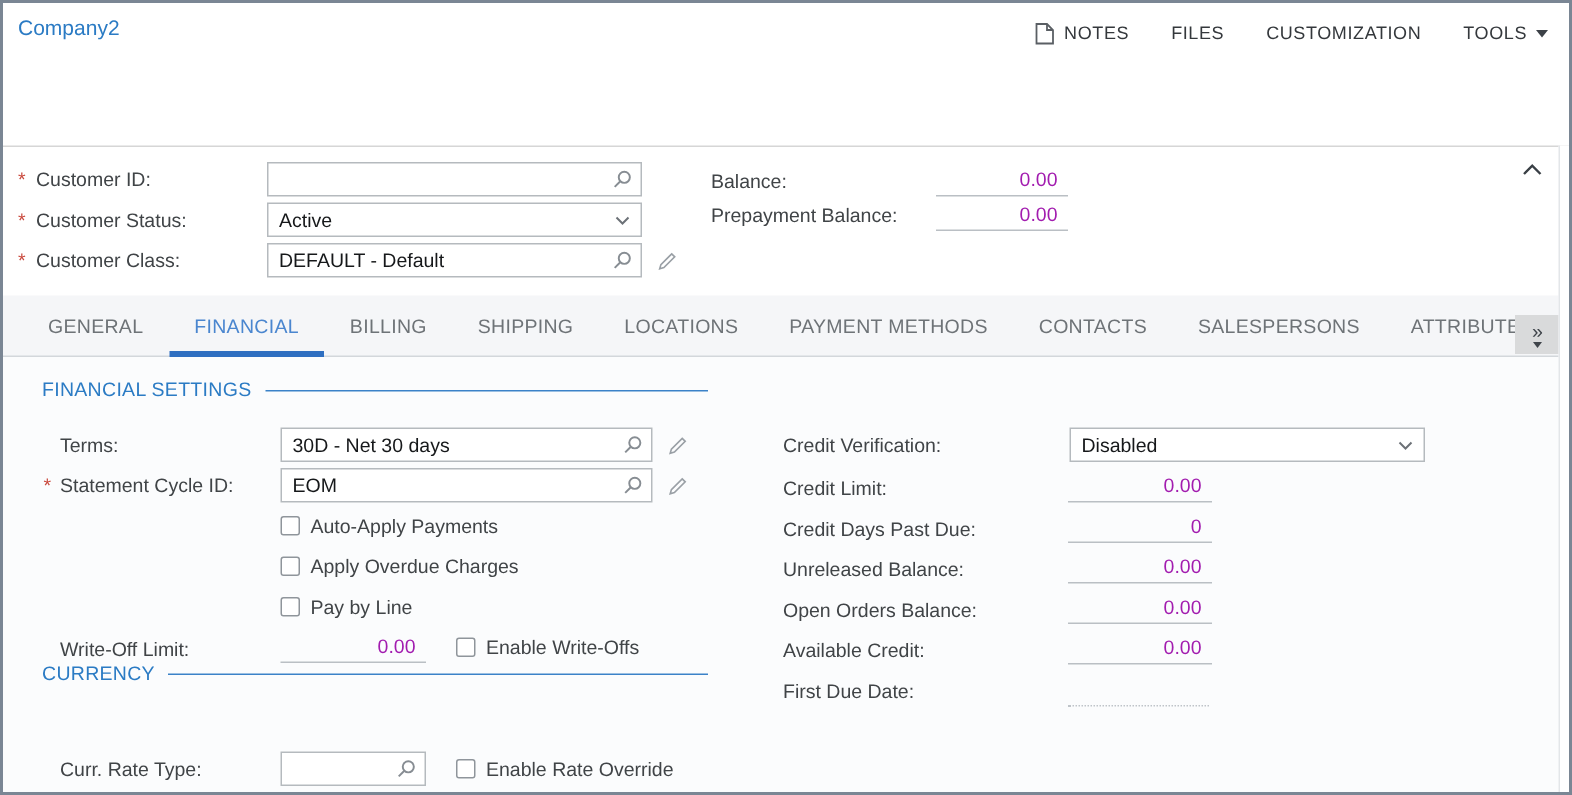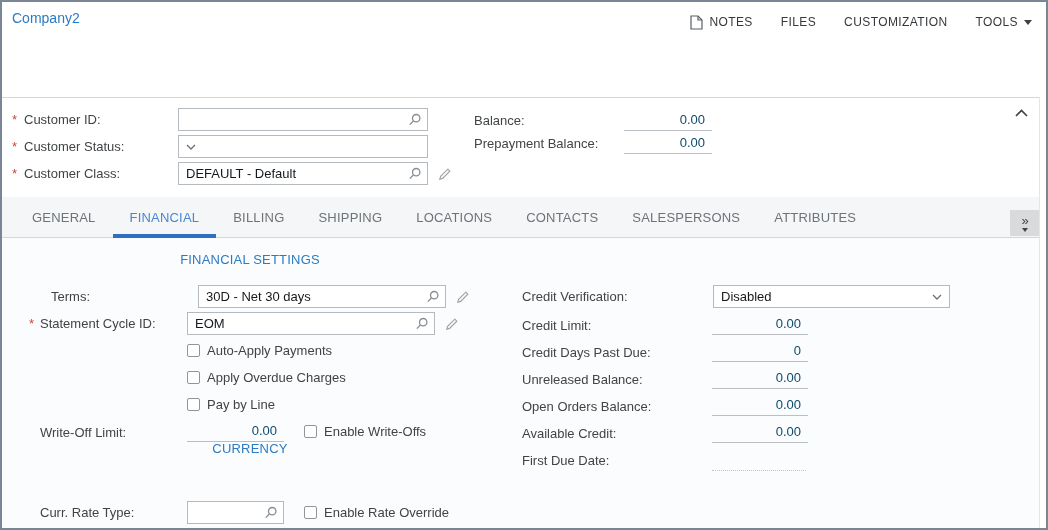--- a/index.html
+++ b/index.html
@@ -23,34 +23,34 @@
   .flabel{position:absolute;top:4px;white-space:nowrap;}
   .srow .flabel{left:22px;}
   .brow .flabel{left:2px;top:3px;}
   .box{box-sizing:border-box;border:1px solid #b5babe;background:#fff;display:flex;align-items:center;height:23px;}
   .srow .box{position:absolute;left:176px;top:0;width:250px;}
   .box input{border:none;outline:none;flex:1;min-width:0;font:inherit;color:#16181a;padding:0 0 0 7px;background:transparent;}
   .box .combo-val{flex:1;padding-left:7px;color:#16181a;white-space:nowrap;overflow:hidden;}
   .iconbtn{width:24px;height:21px;display:flex;align-items:center;justify-content:center;flex:0 0 auto;cursor:pointer;}
   .pencil-btn{position:absolute;top:3px;width:18px;height:18px;display:flex;align-items:center;justify-content:center;cursor:pointer;}
   .srow .pencil-btn{left:434px;}
-  .uline{position:absolute;box-sizing:border-box;border-bottom:1px solid #babfc4;text-align:right;padding-right:7px;height:21px;line-height:20px;color:#0c4a6e;}
+  .uline{position:absolute;box-sizing:border-box;border-bottom:1px solid #babfc4;text-align:right;padding-right:7px;height:21px;line-height:20px;color:#a21caf;}
   .brow .uline{left:152px;top:0;width:88px;}
   .collapse-btn{position:absolute;top:7px;right:14px;width:22px;height:16px;display:flex;align-items:center;justify-content:center;cursor:pointer;}
   
   .tabs{position:absolute;top:195px;left:0;right:0;height:41px;box-sizing:border-box;background:#f5f6f8;border-bottom:1px solid #d3d7db;display:flex;align-items:stretch;padding-left:13px;}
   .tab{padding:0 17px;display:flex;align-items:center;color:#6e7377;letter-spacing:.2px;position:relative;white-space:nowrap;cursor:pointer;}
   .tab.active{color:#4a86cf;}
   .tab.active::after{content:"";position:absolute;left:0;right:0;bottom:-1px;height:4px;background:#2f6fc1;}
   .overflow-btn{position:absolute;top:13px;right:6px;width:30px;height:26px;background:#d9dadb;display:flex;flex-direction:column;align-items:center;justify-content:center;cursor:pointer;color:#3f444a;}
   .overflow-btn .ofl{font-size:13px;line-height:12px;}
   .mini-caret{width:0;height:0;border-left:3px solid transparent;border-right:3px solid transparent;border-top:4px solid #3f444a;margin-top:1px;}
   
   .content{position:absolute;top:236px;left:0;right:0;bottom:0;background:#fbfcfd;}
-  .sect{position:absolute;display:flex;align-items:center;color:#2b7bc4;letter-spacing:.2px;white-space:nowrap;flex-direction:column;}
+  .sect{position:absolute;display:flex;align-items:center;color:#2b7bc4;letter-spacing:.2px;white-space:nowrap;}
   .sect .line{flex:1;height:1px;background:#3b82c8;margin-left:9px;margin-top:2px;}
   .lrow{position:absolute;left:0;width:500px;height:23px;}
   .rrow{position:absolute;left:500px;width:480px;height:23px;}
   .lrow .flabel{left:38px;}
   .rrow .flabel{left:20px;}
   .lrow .box{position:absolute;left:185px;top:0;width:248px;}
   .lrow .pencil-btn{left:441px;}
   .lrow .smallbox{position:absolute;left:185px;top:0;width:97px;}
   .lrow .uline{left:185px;top:0;width:97px;}
   .rrow .box{position:absolute;left:211px;top:0;width:237px;}
@@ -103,20 +103,21 @@
               <line x1="5.4" y1="8" x2="1.8" y2="11.6" stroke="#878d93" stroke-width="1.3"></line>
             </svg>
         </span>
       </div>
     </div>
 
     <div class="srow" style="top:37px;">
       <span class="req">*</span>
       <span class="flabel">Customer Status:</span>
       <div class="box">
+        <span class="combo-val">Active</span>
         <span class="iconbtn">
           <svg width="10" height="6" viewBox="0 0 10 6">
               <polyline points="1,1 5,5 9,1" fill="none" stroke="#6c7177" stroke-width="1.3"></polyline>
             </svg>
         </span>
       </div>
     </div>
 
     <div class="srow" style="top:64px;">
       <span class="req">*</span>
@@ -152,37 +153,38 @@
         </svg>
     </span>
   </div>
 
   <div class="tabs">
     <div class="tab">GENERAL</div>
     <div class="tab active">FINANCIAL</div>
     <div class="tab">BILLING</div>
     <div class="tab">SHIPPING</div>
     <div class="tab">LOCATIONS</div>
+    <div class="tab">PAYMENT METHODS</div>
     <div class="tab">CONTACTS</div>
     <div class="tab">SALESPERSONS</div>
     <div class="tab">ATTRIBUTES</div>
     <div class="overflow-btn">
       <span class="ofl">»</span>
       <span class="mini-caret"></span>
     </div>
   </div>
 
   <div class="content">
 
     <div class="sect" style="top:14px;left:26px;width:444px;">
       <span>FINANCIAL SETTINGS</span>
       <span class="line"></span>
     </div>
 
-    <div class="lrow" style="top:47px;margin-left:11px;">
+    <div class="lrow" style="top:47px;">
       <span class="flabel">Terms:</span>
       <div class="box">
         <input value="30D - Net 30 days" style="">
         <span class="iconbtn">
           <svg width="14" height="14" viewBox="0 0 14 14">
               <circle cx="8.2" cy="5.2" r="3.7" fill="none" stroke="#878d93" stroke-width="1.3"></circle>
               <line x1="5.4" y1="8" x2="1.8" y2="11.6" stroke="#878d93" stroke-width="1.3"></line>
             </svg>
         </span>
       </div>

